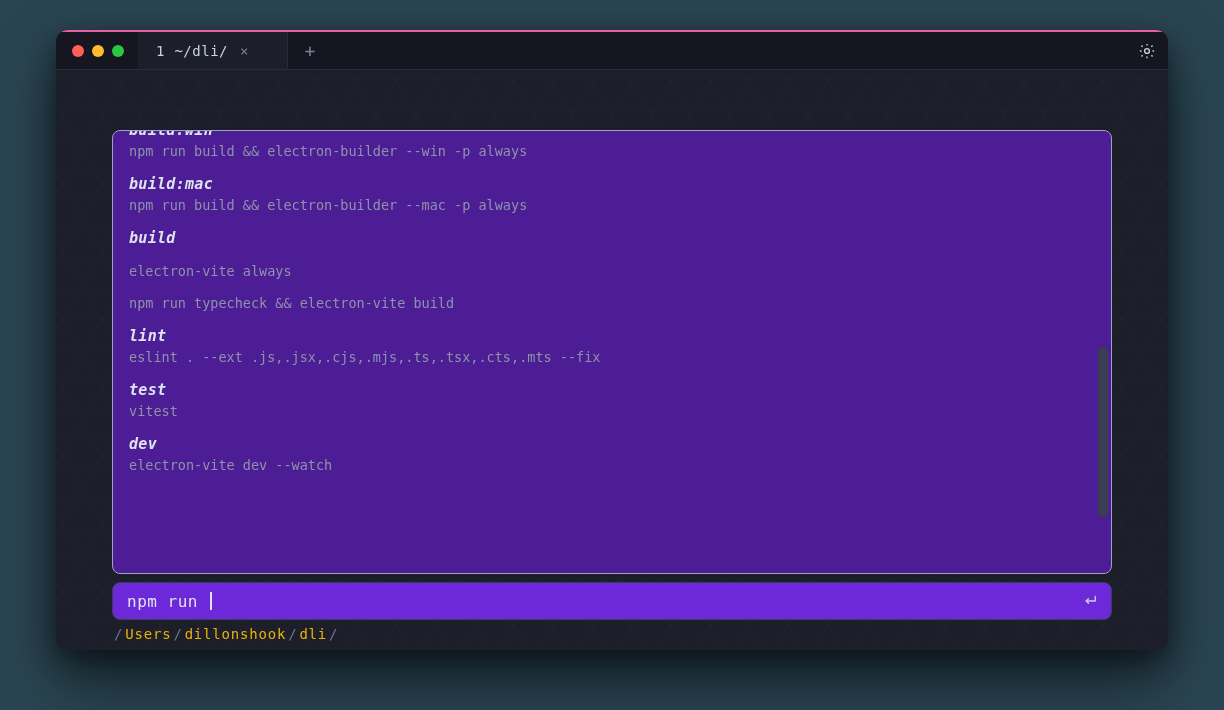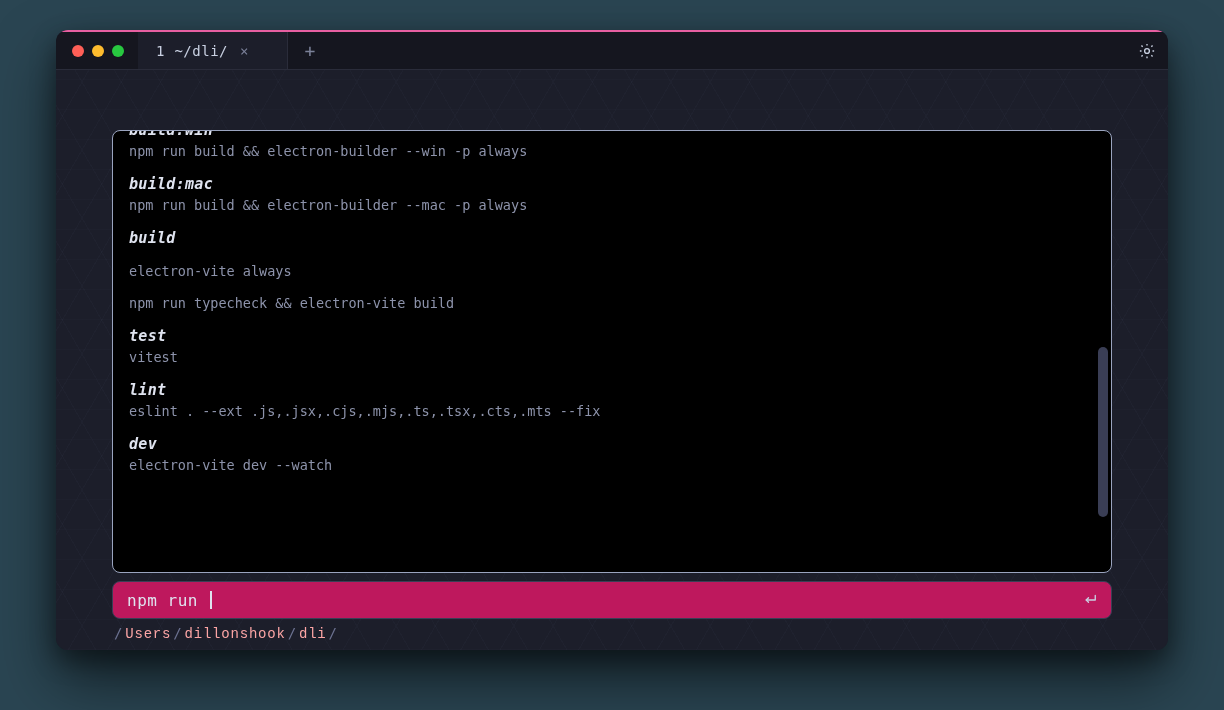--- a/index.html
+++ b/index.html
@@ -100,21 +100,21 @@
     flex-direction: column;
     padding: 0 10px 8px 10px;
   }
 
   .suggest-panel {
     position: relative;
     margin: 60px 46px 8px 46px;
     flex: 1;
     border: 1px solid #9aa4bf;
     border-radius: 8px;
-    background: #000000;
+    background: #4c1d95;
     overflow: hidden;
   }
   .suggest-scroll {
     position: absolute;
     inset: 0;
     overflow: hidden;
     padding: 0 16px 14px 16px;
   }
   .item { margin-top: 16px; }
   .item:first-child { margin-top: -10px; } 
@@ -147,21 +147,21 @@
     top: 210px;
     height: 170px;
     cursor: grab;
   }
 
   .input-row {
     margin: 0 46px;
     height: 38px;
     border: 1px solid #3a3e55;
     border-radius: 8px;
-    background: #be185d;
+    background: #6d28d9;
     display: flex;
     align-items: center;
     padding: 0 12px 0 14px;
     color: #dfe3ef;
     font-size: 16px;
     letter-spacing: 0.5px;
   }
   .input-row .txt { flex: 1; white-space: pre; }
   .caret {
     display: inline-block;
@@ -173,21 +173,21 @@
     animation: blink 1.1s step-start infinite;
   }
   @keyframes blink { 50% { opacity: 0; } }
   .enter-key { color: #c9d1e2; }
 
   .cwd {
     margin: 6px 46px 0 46px;
     font-size: 14px;
     letter-spacing: 0.8px;
   }
-  .cwd .seg { color: #fca5a5; font-family: Liberation Mono, monospace; }
+  .cwd .seg { color: #eab308; }
   .cwd .sep { color: #6d7392; padding: 0 2px; }
 
   svg { display: block; }
 </style>
 </head>
 <body>
 
 <div class="window">
 
   <div class="tabbar">
@@ -232,26 +232,26 @@
           <div class="item">
             <div class="name">build</div>
           </div>
           <div class="item">
             <div class="cmd">electron-vite always</div>
           </div>
           <div class="item">
             <div class="cmd">npm run typecheck &amp;&amp; electron-vite build</div>
           </div>
           <div class="item">
+            <div class="name">lint</div>
+            <div class="cmd">eslint . --ext .js,.jsx,.cjs,.mjs,.ts,.tsx,.cts,.mts --fix</div>
+          </div>
+          <div class="item">
             <div class="name">test</div>
             <div class="cmd">vitest</div>
-          </div>
-          <div class="item">
-            <div class="name">lint</div>
-            <div class="cmd">eslint . --ext .js,.jsx,.cjs,.mjs,.ts,.tsx,.cts,.mts --fix</div>
           </div>
           <div class="item">
             <div class="name">dev</div>
             <div class="cmd">electron-vite dev --watch</div>
           </div>
         </div>
       <div class="scrollbar-track">
         <div class="scrollbar-thumb"></div>
       </div>
     </div>

